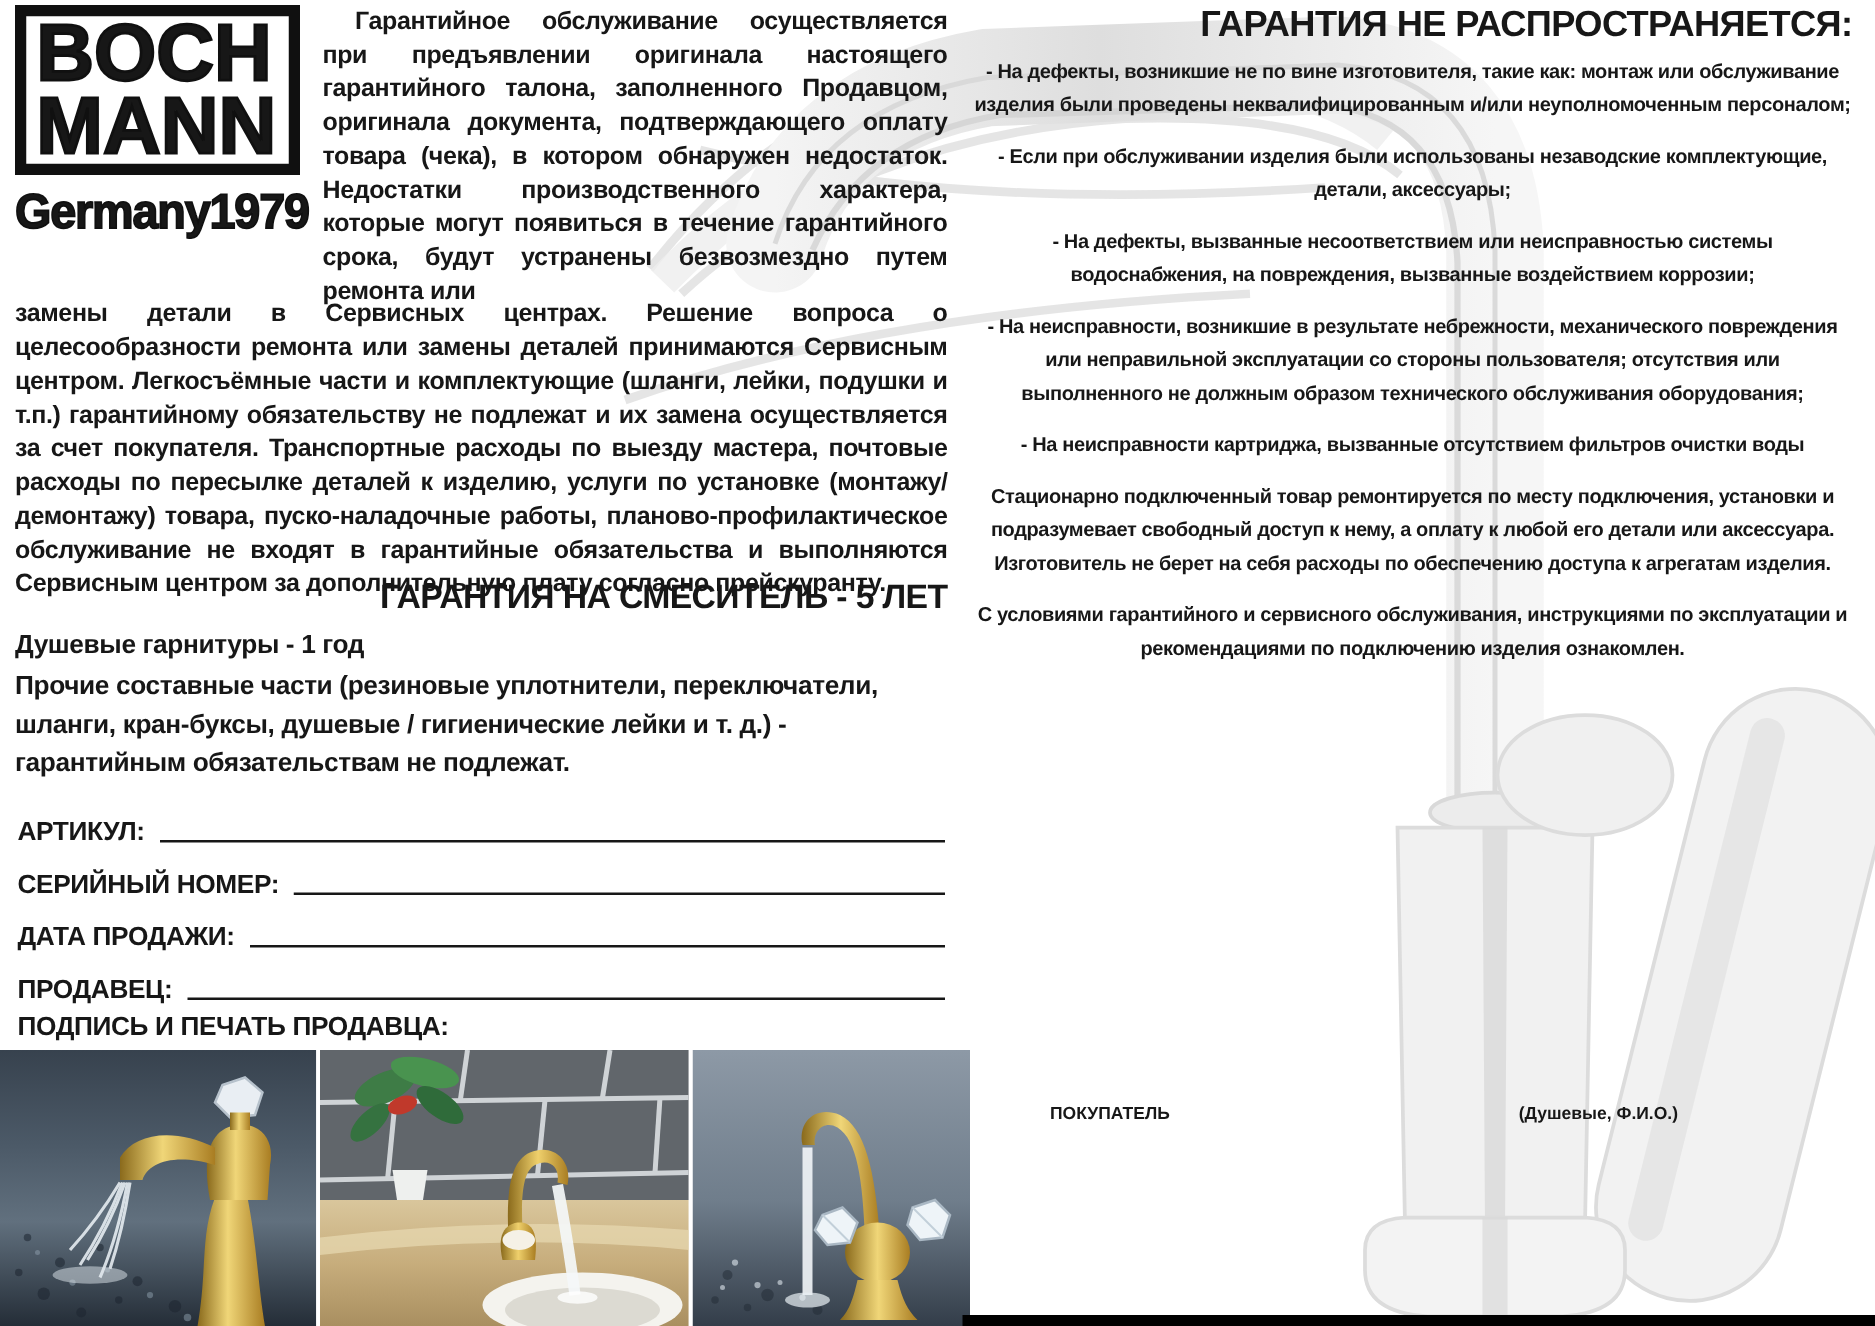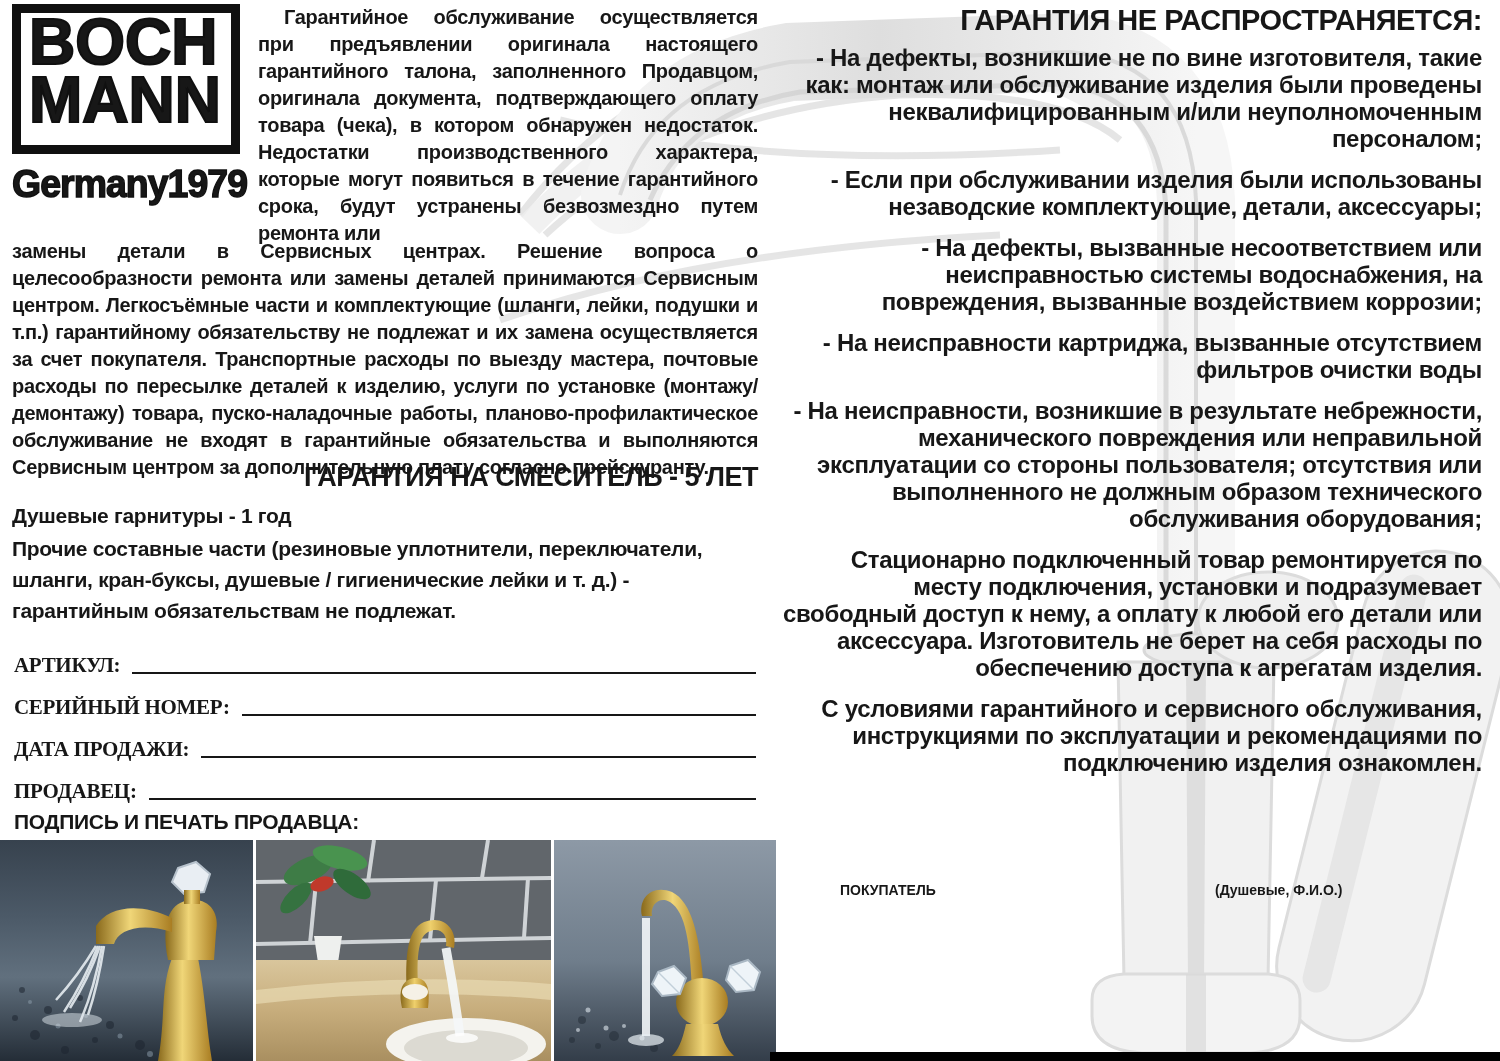--- a/index.html
+++ b/index.html
@@ -3,34 +3,34 @@
 <meta charset="utf-8">
 <style>
   html,body{margin:0;padding:0;background:#888;}
   .page{
     position:relative;width:1500px;height:1061px;background:#ffffff;overflow:hidden;
     font-family:"Liberation Sans",sans-serif;font-weight:bold;color:#171717;
   }
   .layer{position:absolute;z-index:1;}
   .watermark{position:absolute;left:0;top:0;z-index:0;}
   .para{font-size:20px;line-height:27px;text-align:justify;letter-spacing:-0.3px;}
-  .para-left{font-size:24px;line-height:27px;text-align:right;letter-spacing:-0.3px;margin:0 0 14px 0;}
+  .para-left{font-size:16px;line-height:27px;text-align:center;letter-spacing:-0.3px;margin:0 0 14px 0;}
   .intro-top{text-indent:26px;margin:0;}
   .logo-intro-row{left:12px;top:4px;width:746px;display:flex;gap:20px;}
   .logo-block{width:226px;flex:0 0 auto;}
-  .logo-box{border:9px solid #101010;padding:0 6px 16px 8px;width:196px;}
+  .logo-box{border:9px solid #101010;padding:0 6px 2px 8px;width:196px;}
   .logo-line{font-size:64px;line-height:58px;letter-spacing:0px;-webkit-text-stroke:2.2px #101010;}
   .logo-sub{font-size:39px;margin-top:8px;letter-spacing:-1px;-webkit-text-stroke:1.4px #101010;transform:scaleX(.96);transform-origin:left;white-space:nowrap;}
   .intro-wrap{flex:1;}
   .intro-cont{left:12px;top:218px;width:746px;}
   .h-left{left:12px;top:462px;width:746px;text-align:right;font-size:27px;letter-spacing:-0.5px;margin:0;}
   .warranty-lines{left:12px;top:500px;width:746px;font-size:21px;line-height:31px;letter-spacing:-0.3px;}
   .warranty-lines p{margin:0 0 2px 0;}
   .form-block{left:14px;top:636px;width:742px;}
-  .form-row{display:flex;align-items:flex-end;height:42px;font-family:Liberation Serif, serif;}
+  .form-row{display:flex;align-items:flex-end;height:42px;}
   .form-label{font-size:21px;white-space:nowrap;padding-right:12px;letter-spacing:-0.3px;}
   .form-line{flex:1;border-bottom:2px solid #171717;height:2px;margin-bottom:4px;}
   .sign-label{left:14px;top:810px;font-size:21px;letter-spacing:-0.3px;}
   .photos{left:0;top:840px;width:779px;height:221px;display:flex;gap:3px;}
   .photos svg{display:block;}
   .h-right{left:778px;top:4px;width:704px;text-align:right;font-size:29px;letter-spacing:-0.5px;margin:0;}
   .right-paras{left:778px;top:44px;width:704px;}
   .buyer-row{left:778px;top:882px;width:704px;height:30px;font-size:14px;}
   .buyer-label{position:absolute;left:62px;top:0;}
   .buyer-hint{position:absolute;left:437px;top:0;}
@@ -277,22 +277,22 @@
       <ellipse cx="92" cy="200" rx="18" ry="6" fill="#e8eff4" opacity="0.7"></ellipse>
     </svg>
   </div>
 
   <h2 class="layer h-right">ГАРАНТИЯ НЕ РАСПРОСТРАНЯЕТСЯ:</h2>
 
   <div class="layer right-paras">
     <p class="para-left">- На дефекты, возникшие не по вине изготовителя, такие как: монтаж или обслуживание изделия были проведены неквалифицированным и/или неуполномоченным персоналом;</p>
     <p class="para-left">- Если при обслуживании изделия были использованы незаводские комплектующие, детали, аксессуары;</p>
     <p class="para-left">- На дефекты, вызванные несоответствием или неисправностью системы водоснабжения, на повреждения, вызванные воздействием коррозии;</p>
+    <p class="para-left">- На неисправности, возникшие в результате небрежности, механического повреждения или неправильной эксплуатации со стороны пользователя; отсутствия или выполненного не должным образом технического обслуживания оборудования;</p>
     <p class="para-left">- На неисправности картриджа, вызванные отсутствием фильтров очистки воды</p>
-    <p class="para-left">- На неисправности, возникшие в результате небрежности, механического повреждения или неправильной эксплуатации со стороны пользователя; отсутствия или выполненного не должным образом технического обслуживания оборудования;</p>
     <p class="para-left">Стационарно подключенный товар ремонтируется по месту подключения, установки и подразумевает свободный доступ к нему, а оплату к любой его детали или аксессуара. Изготовитель не берет на себя расходы по обеспечению доступа к агрегатам изделия.</p>
     <p class="para-left">С условиями гарантийного и сервисного обслуживания, инструкциями по эксплуатации и рекомендациями по подключению изделия ознакомлен.</p>
   </div>
 
   <div class="layer buyer-row">
     <span class="buyer-label">ПОКУПАТЕЛЬ</span>
     <span class="buyer-hint">(Душевые, Ф.И.О.)</span>
   </div>
 
   <div class="layer bottom-bar"></div>

